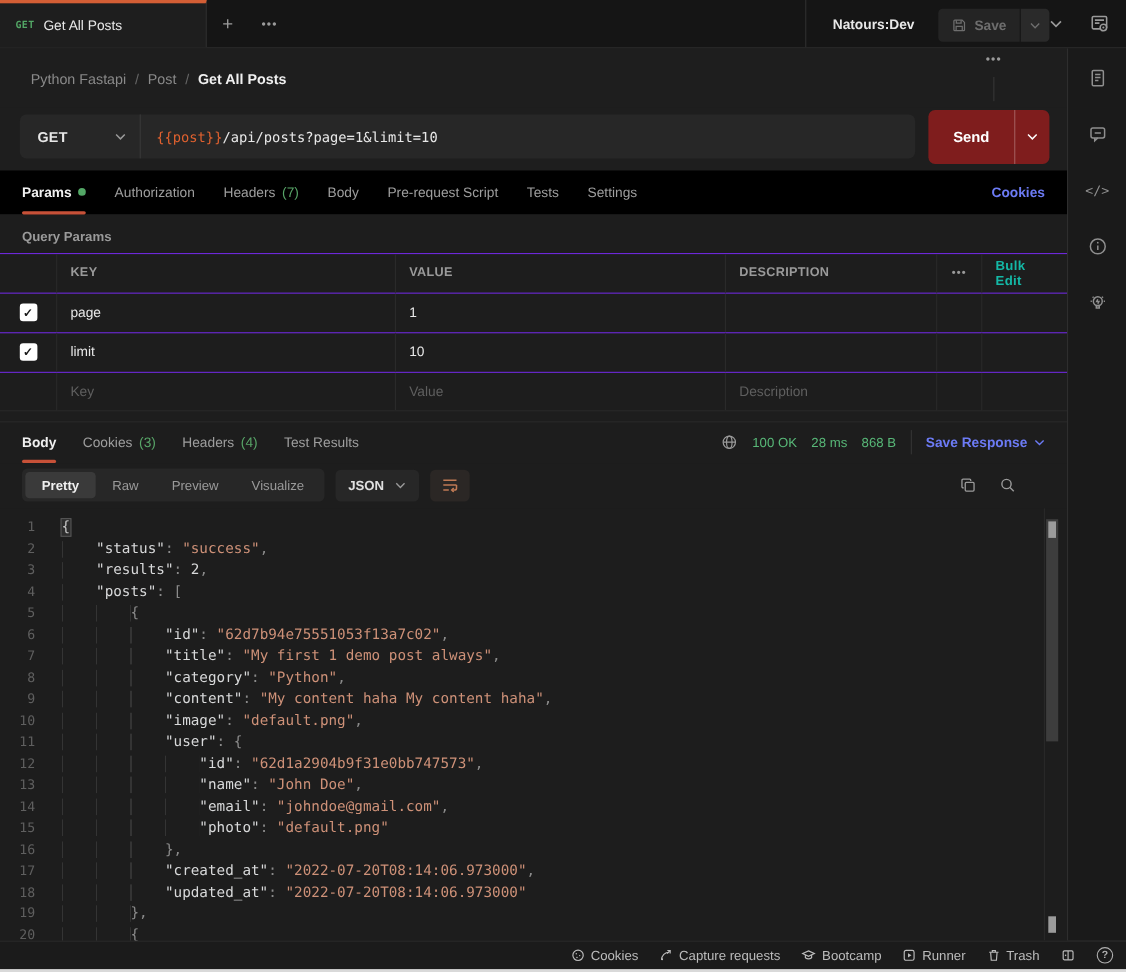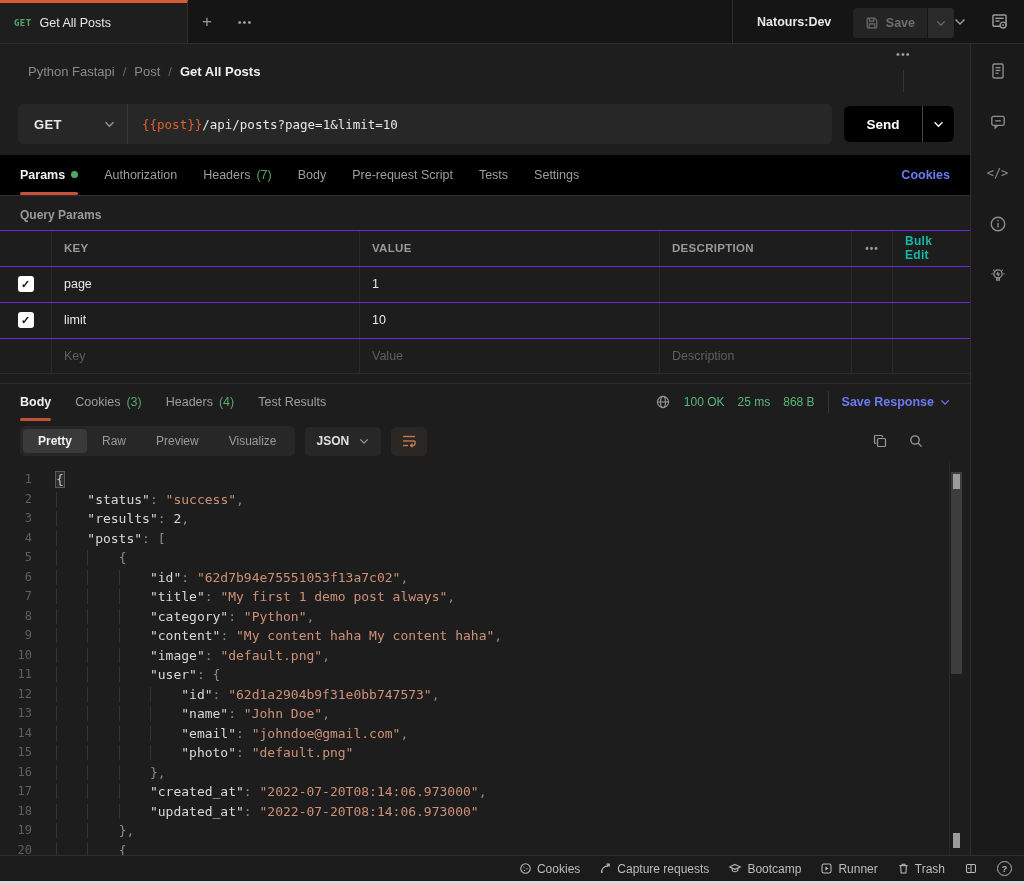--- a/index.html
+++ b/index.html
@@ -43,21 +43,21 @@
   .pillseg.on { background:#1e1e1e; }
 
   
   .urlrow { height:57px; display:flex; align-items:center; padding:0 16px 4px 18px; background:#1e1e1e; }
   .urlbox { flex:1; height:40px; background:#272727; border-radius:6px; display:flex; align-items:center; }
   .methodsel { width:110px; height:100%; display:flex; align-items:center; padding:0 12px 0 16px; gap:8px; cursor:pointer; border-right:1px solid #383838; }
   .methodsel .m { color:#e8e8e8; font-size:13px; font-weight:600; letter-spacing:.3px; }
   .methodsel .chev { margin-left:auto; }
   .urltext { padding-left:14px; font-family:"DejaVu Sans Mono",monospace; font-size:12.5px; color:#e8e8e8; white-space:nowrap; overflow:hidden; cursor:text; flex:1; }
   .urltext .var { color:#e0612f; }
-  .sendbtn { width:110px; height:36px; margin-left:12px; background:#000000; border-radius:6px; display:flex; align-items:stretch; cursor:pointer; }
+  .sendbtn { width:110px; height:49px; margin-left:12px; background:#7f1d1d; border-radius:6px; display:flex; align-items:stretch; cursor:pointer; }
   .sendlbl { flex:1; display:flex; align-items:center; justify-content:center; color:#fff; font-size:13.5px; font-weight:700; }
   .sendchev { width:32px; border-left:1px solid rgba(255,255,255,.28); display:flex; align-items:center; justify-content:center; }
 
   
   .reqtabs { height:41px; display:flex; align-items:stretch; padding:0 20px; gap:26px; border-bottom:1px solid #2e2e2e; background:#000000; }
   .rtab { display:flex; align-items:center; gap:6px; font-size:12.5px; color:#9e9e9e; cursor:pointer; position:relative; }
   .rtab.active { color:#f0f0f0; font-weight:600; }
   .rtab.active::after { content:""; position:absolute; left:0; right:0; bottom:0; height:3px; background:#c75138; border-radius:2px; }
   .rtab .cnt { color:#58a568; }
   .rtab .dot { width:7px; height:7px; border-radius:50%; background:#53a766; }
@@ -300,21 +300,21 @@
           </div>
         <div class="rmright">
           <span class="ibtn">
             <svg class="ic" width="16" height="16" viewBox="0 0 16 16" fill="none" stroke="#9a9a9a" stroke-width="1.1">
               <circle cx="8" cy="8" r="5.6"></circle>
                 <ellipse cx="8" cy="8" rx="2.5" ry="5.6"></ellipse>
                 <line x1="2.4" y1="8" x2="13.6" y2="8"></line>
             </svg>
           </span>
           <span class="stat">100 OK</span>
-          <span class="stat">25 ms</span>
+          <span class="stat">28 ms</span>
           <span class="stat">868 B</span>
           <span class="vdiv"></span>
           <span class="saveresp">
             <span>Save Response</span>
             <svg class="ic" width="10" height="7" viewBox="0 0 12 8">
                 <polyline points="1.5,1.5 6,6 10.5,1.5" fill="none" stroke="#6c7bf5" stroke-width="1.5"></polyline>
               </svg>
           </span>
         </div>
       </div>

